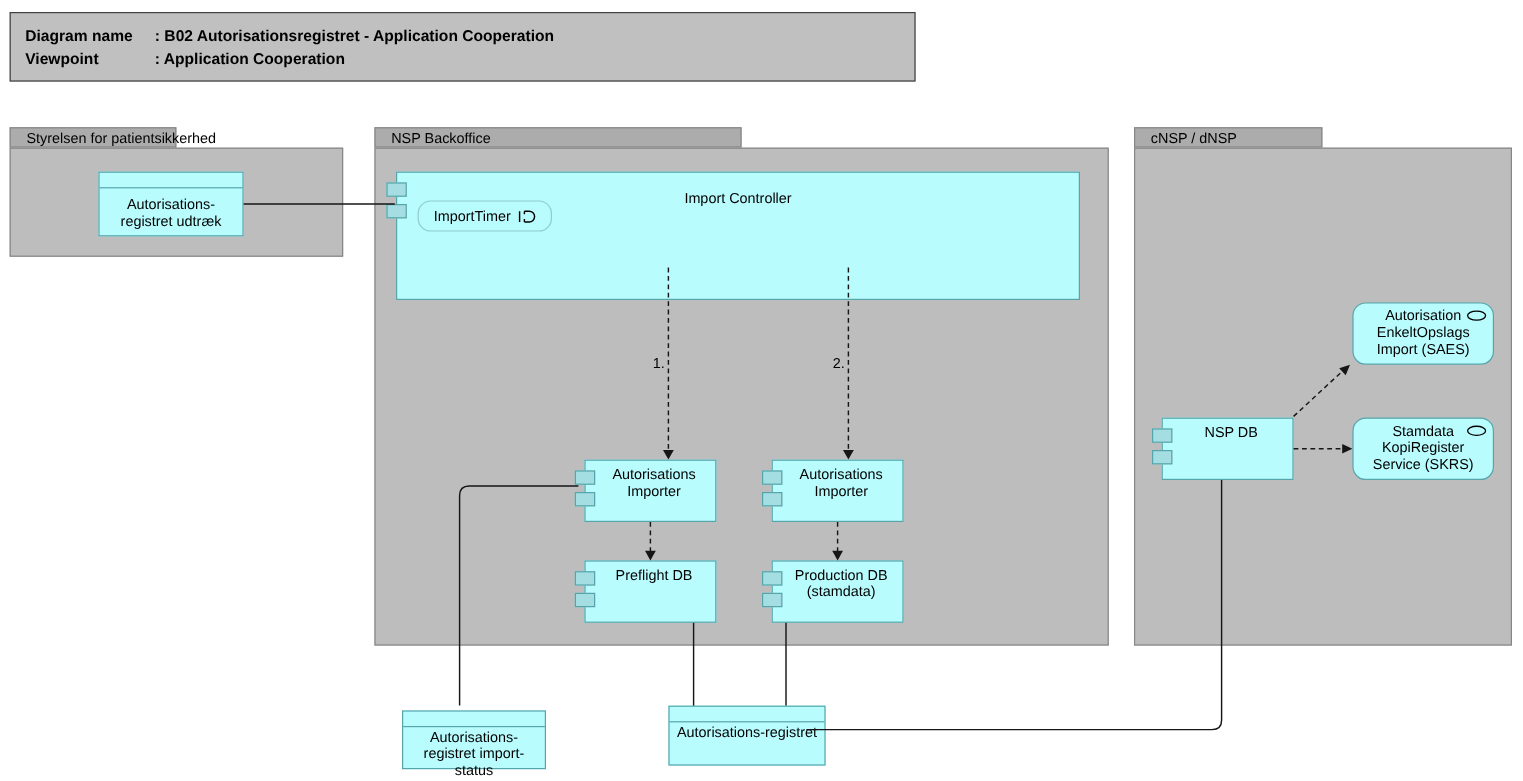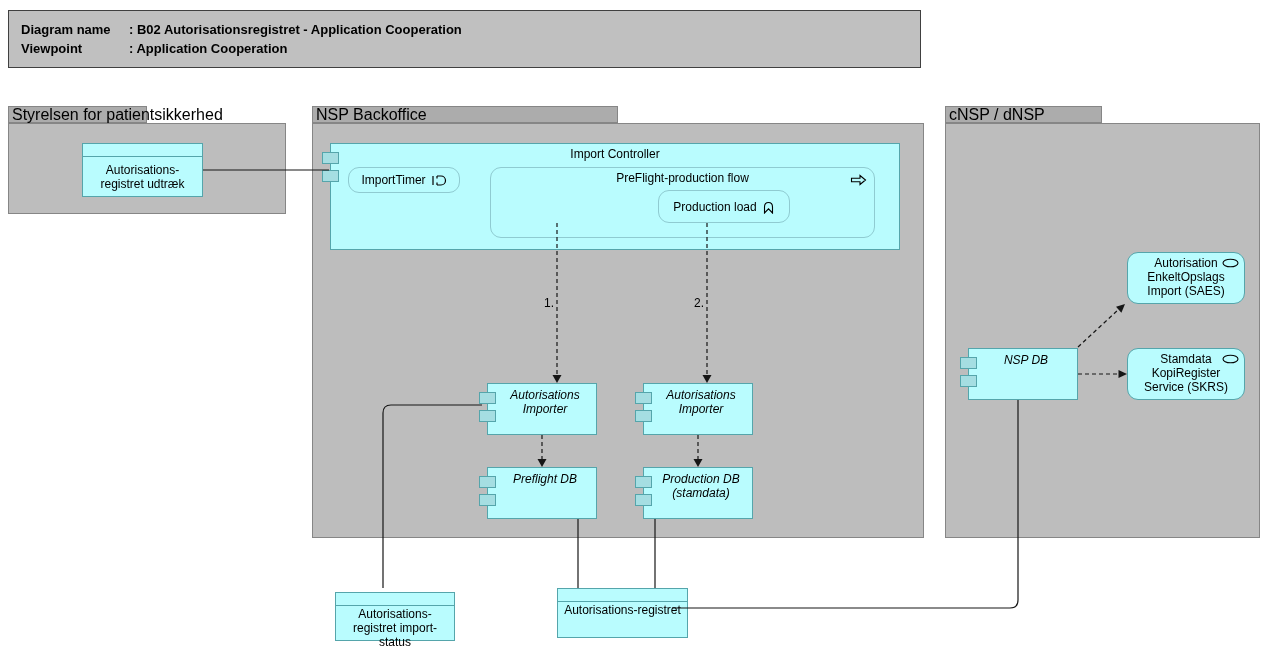--- a/index.html
+++ b/index.html
@@ -4,39 +4,39 @@
 <style>
   :root{
     --cyan:#b9fcfe; --cyan-tab:#a5dee2; --teal:#55a5ab; --teal-light:#8fcbd1;
     --gray-body:#bdbdbd; --gray-tab:#acacac; --gray-border:#868686;
     --title-fill:#c0c0c0; --title-border:#404040; --ink:#000000;
   }
   html,body{margin:0;padding:0;background:#ffffff;}
   #canvas{position:relative;width:1269px;height:651px;background:#ffffff;overflow:hidden;
           font-family:"Liberation Sans", sans-serif;color:var(--ink);}
   
-  .titleblock{position:absolute;left:8px;top:10px;width:913px;height:58px;
+  .titleblock{position:absolute;left:8px;top:10px;width:755px;height:58px;
       background:var(--title-fill);border:1px solid var(--title-border);
       font-size:13px;font-weight:bold;line-height:19px;padding:9px 0 0 12px;box-sizing:border-box;}
   .trow{white-space:nowrap;}
   .tlabel{display:inline-block;width:108px;}
   
   .gtab{position:absolute;height:17px;background:var(--gray-tab);border:1px solid var(--gray-border);
-      box-sizing:border-box;font-size:16px;line-height:16px;padding-left:3px;white-space:nowrap;overflow:visible;z-index:1;}
+      box-sizing:border-box;font-size:12px;line-height:16px;padding-left:13px;white-space:nowrap;overflow:visible;z-index:1;}
   .gbody{position:absolute;background:var(--gray-body);border:1px solid var(--gray-border);box-sizing:border-box;z-index:0;}
   
   .node{position:absolute;box-sizing:border-box;font-size:12px;line-height:14px;text-align:center;z-index:3;}
   .component{background:var(--cyan);border:1px solid var(--teal);}
   .ctab{position:absolute;left:-9px;width:17px;height:12px;background:var(--cyan-tab);
         border:1px solid var(--teal);box-sizing:border-box;}
   .t1{top:8px}.t2{top:26px}
-  .clabel{display:block;padding:4px 4px 0 10px;font-style:italic;}
+  .clabel{display:block;padding:4px 4px 0 10px;}
   .rounded{background:var(--cyan);border:1px solid var(--teal-light);border-radius:11px;}
   .rounded.strong{border-color:var(--teal);}
-  .toplabel{display:block;padding-top:3px;}
+  .toplabel{display:block;padding-top:14px;}
   .midrow{display:flex;align-items:center;justify-content:center;height:100%;gap:5px;}
   .dataobj{background:var(--cyan);border:1px solid var(--teal);}
   .dband{height:12px;border-bottom:1px solid var(--teal);}
   .dbody{display:flex;align-items:center;justify-content:center;padding:1px 2px;}
   .cornericon{position:absolute;right:7px;top:6px;}
   .steplabel{position:absolute;width:16px;font-size:12px;text-align:right;
       background:var(--gray-body);z-index:5;line-height:13px;}
   #wires{position:absolute;left:0;top:0;z-index:4;pointer-events:none;}
   svg .ln{stroke:#161616;stroke-width:1.2;fill:none;}
   svg .dash{stroke-dasharray:4 3;}
@@ -77,36 +77,22 @@
 
   <div class="node rounded" style="left:348px;top:167px;width:112px;height:26px">
     <div class="midrow">
         <span>ImportTimer</span>
       <svg width="16" height="13" viewBox="0 0 16 13">
         <path class="iconstroke" stroke-width="1.2" d="M2,2 V11 M6,2 V4.5 M6,8.5 V11 M6,2 H10 a4.5,4.5 0 1 1 0,9 H6"></path>
       </svg>
     </div>
   </div>
 
-  <div class="node rounded" style="left:490px;top:167px;width:385px;height:71px">
-    <span class="toplabel">PreFlight-production flow</span>
-    <svg class="cornericon" width="17" height="12" viewBox="0 0 17 12">
-      <path class="iconstroke" stroke-width="1.1" d="M1.5,4.2 H10 V1.5 L15.5,6 L10,10.5 V7.8 H1.5 Z"></path>
-    </svg>
-  </div>
 
 
-  <div class="node rounded" style="left:658px;top:190px;width:132px;height:33px">
-    <div class="midrow">
-        <span>Production load</span>
-      <svg width="13" height="14" viewBox="0 0 13 14">
-        <path class="iconstroke" stroke-width="1.1" d="M2.5,13 V7 Q2.5,2.5 6.5,2.5 Q10.5,2.5 10.5,7 V13 L6.5,8.8 Z"></path>
-      </svg>
-    </div>
-  </div>
 
   <div class="node component" style="left:487px;top:383px;width:110px;height:52px">
     <i class="ctab t1"></i>
     <i class="ctab t2"></i>
     <span class="clabel">Autorisations Importer</span>
   </div>
 
   <div class="node component" style="left:643px;top:383px;width:110px;height:52px">
     <i class="ctab t1"></i>
     <i class="ctab t2"></i>

